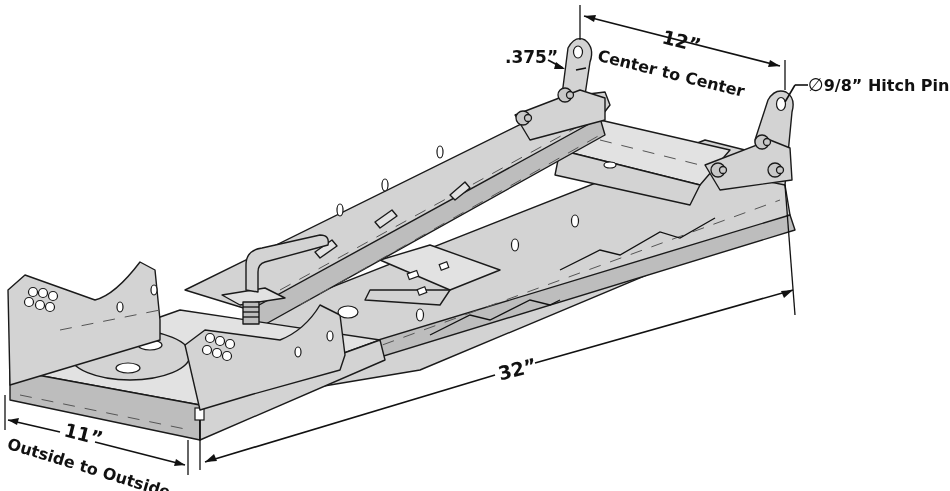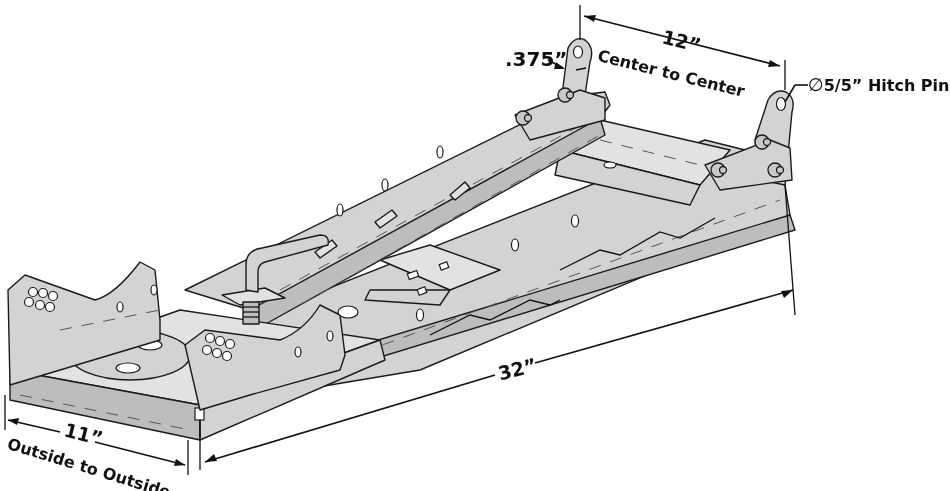--- a/index.html
+++ b/index.html
@@ -168,22 +168,22 @@
     <line class="dim" x1="8" y1="420" x2="60" y2="432"></line>
     <line class="dim" x1="95" y1="442" x2="185" y2="465"></line>
     <polygon fill="#111" points="8,420 19,418 17,425"></polygon>
     <polygon fill="#111" points="185,465 174,466 176,459"></polygon>
   </g>
 </svg>
 
 <div class="lbl" style="left:662px;top:32px;font-size:19px;transform:rotate(14deg);">12”</div>
 <div class="lbl" style="left:600px;top:48px;font-size:16px;transform:rotate(14deg);transform-origin:left top;">Center to Center</div>
 
-<div class="lbl" style="left:505px;top:49px;font-size:20px;">.375”</div>
+<div class="lbl" style="left:505px;top:49px;font-size:17px;">.375”</div>
 
 <div class="lbl" style="left:808px;top:76px;font-size:16px;">
-  <span style="font-weight:normal;font-size:18px;">∅</span><span>5/5” Hitch Pin</span>
+  <span style="font-weight:normal;font-size:18px;">∅</span><span>9/8” Hitch Pin</span>
 </div>
 
 <div class="lbl" style="left:498px;top:360px;font-size:19px;transform:rotate(-14deg);">32”</div>
 
 <div class="lbl" style="left:64px;top:425px;font-size:19px;transform:rotate(14deg);">11”</div>
 <div class="lbl" style="left:10px;top:436px;font-size:16px;transform:rotate(17deg);transform-origin:left top;">Outside to Outside</div>
 
 </body></html>

